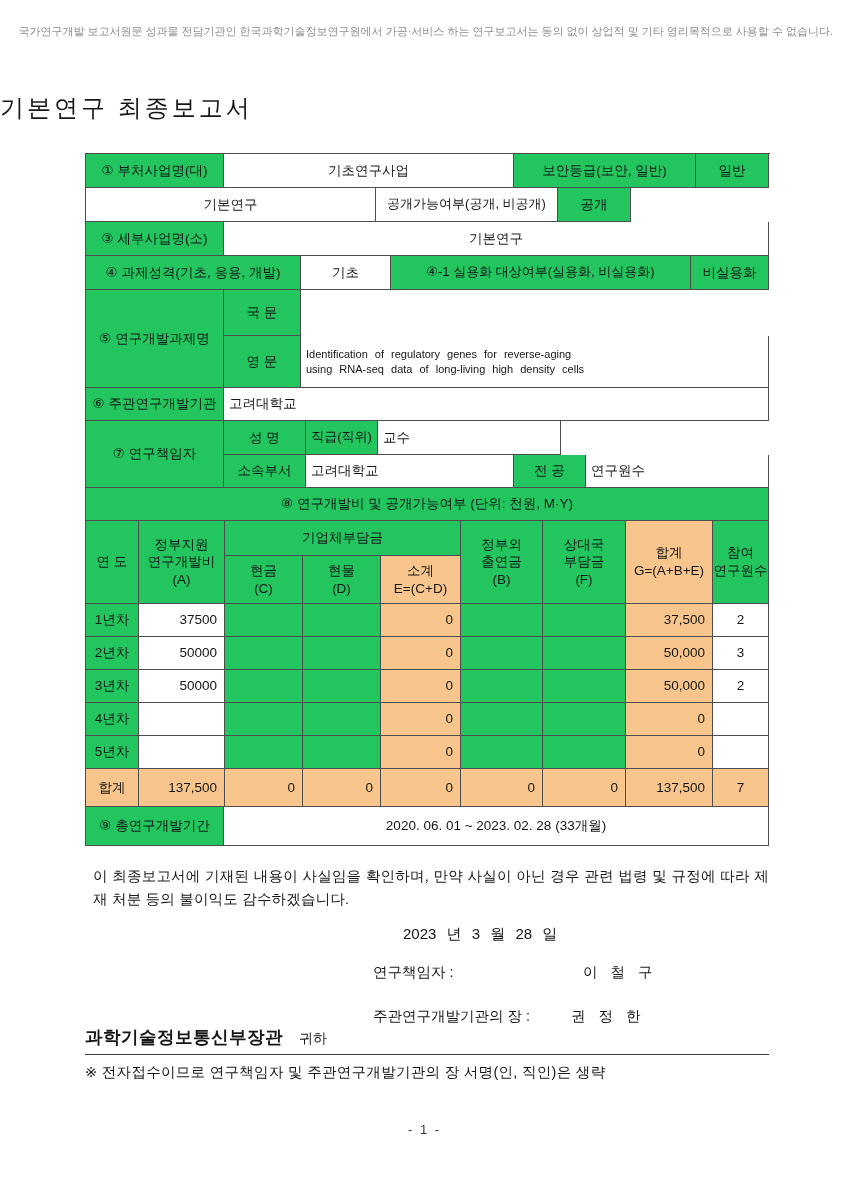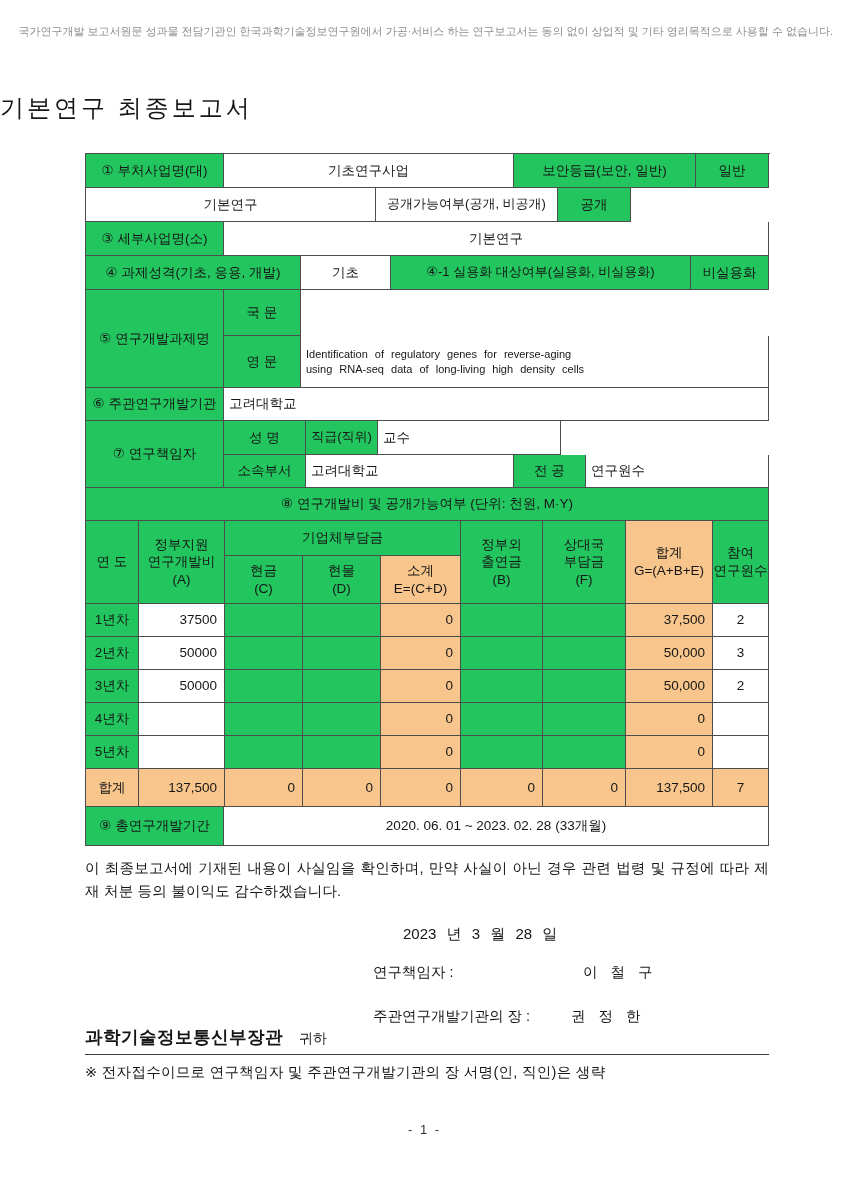--- a/index.html
+++ b/index.html
@@ -26,21 +26,21 @@
   .w138{width:138px}.w290{width:290px}.w182{width:182px}.w73{width:73px}
   .w545{width:545px}.w215{width:215px}.w90{width:90px}.w300{width:300px}.w78x{width:78px}
   .w77{width:77px}.w468{width:468px}.w82{width:82px}.w208{width:208px}.w72{width:72px}.w183{width:183px}
   .cw1{width:53px}.cw2{width:86px}.cw3{width:78px}.cw4{width:78px}.cw5{width:80px}
   .cw6{width:82px}.cw7{width:83px}.cw8{width:87px}.cw9{width:56px}.cwgrp{width:236px}
   
   .h34{height:34px}.h33{height:33px}.h98{height:98px}.h46{height:46px}.h52{height:52px}
   .h67{height:67px}.h35{height:35px}.h48{height:48px}.h83{height:83px}.h38{height:38px}.h39{height:39px}
   
   .footer{position:absolute;top:845px;left:85px;width:684px;height:330px;font-size:14.5px;}
-  .statement{padding-top:12px;line-height:1.62;text-align:justify;letter-spacing:0.2px;}
+  .statement{padding-top:20px;line-height:1.62;text-align:justify;letter-spacing:0.2px;margin-left:8px;}
   .f-date{position:absolute;top:80px;left:318px;font-size:15px;word-spacing:6px;}
   .f-line{position:absolute;left:0;width:100%;}
   .f-pi{top:118px;}
   .f-head{top:162px;}
   .sig-label{position:absolute;left:288px;white-space:nowrap;}
   .sig-name{position:absolute;white-space:nowrap;word-spacing:9px;}
   .pi-name{left:498px;}
   .head-name{left:486px;}
   .recipient{position:absolute;top:180px;left:0;width:100%;border-bottom:1px solid #3c3c3c;
              padding-bottom:5px;}

